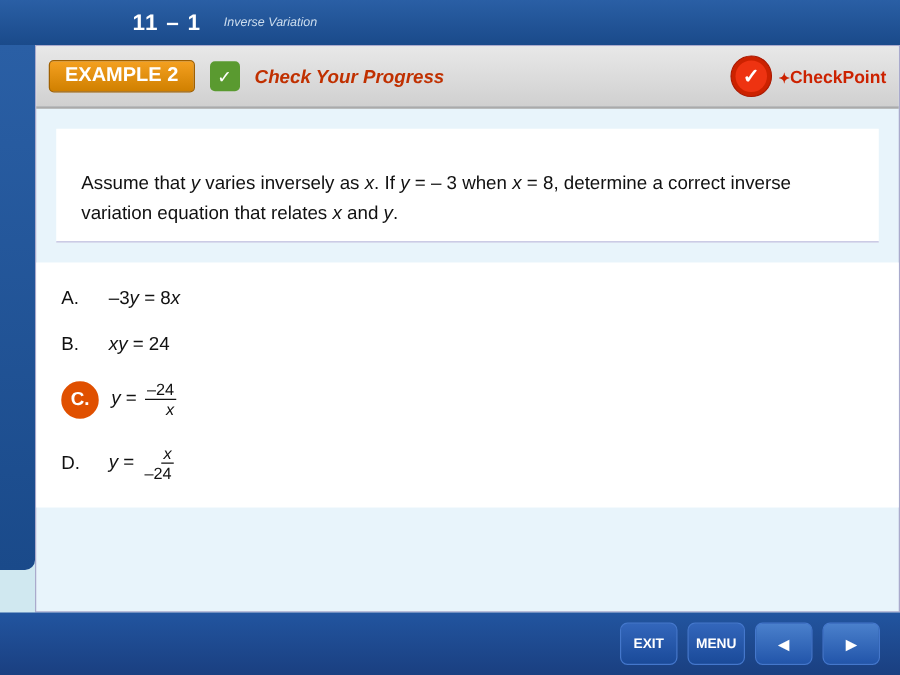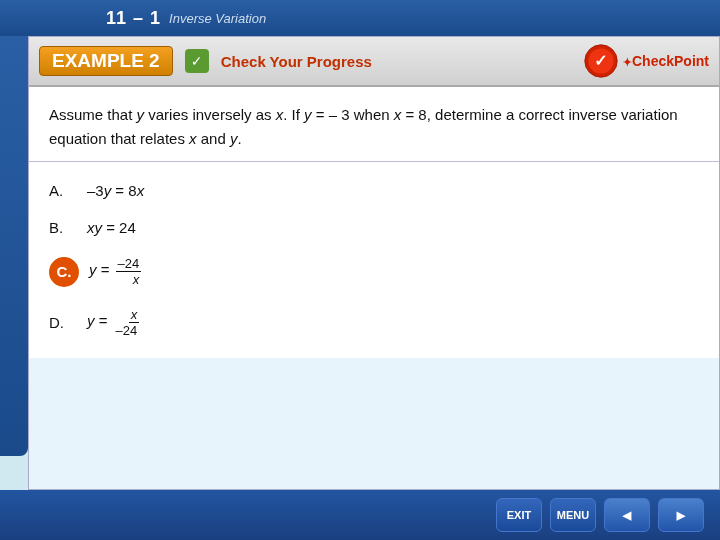--- a/index.html
+++ b/index.html
@@ -25,22 +25,22 @@
     }
     .lesson-label {
       color: #fff;
       font-size: 18px;
       font-weight: bold;
       letter-spacing: 1px;
       margin-left: 46px;
     }
     .lesson-subtitle {
       color: #cde;
-      font-size: 13px;
-      margin-left: 8px;
+      font-size: 10px;
+      margin-left: 18px;
       font-style: italic;
     }
 
     
     .left-tab {
       position: absolute;
       top: 36px;
       left: 0;
       width: 28px;
       height: 420px;
@@ -65,63 +65,64 @@
       align-items: center;
       background: linear-gradient(to bottom, #e8e8e8, #d0d0d0);
       border-bottom: 2px solid #aaa;
       padding: 6px 10px;
       gap: 12px;
     }
     .example-badge {
       background: linear-gradient(to bottom, #f4a020, #d08000);
       color: white;
       font-weight: bold;
-      font-size: 19px;
+      font-size: 16px;
       padding: 3px 12px;
       border-radius: 4px;
       border: 1px solid #a06000;
     }
     .check-icon-box {
       width: 24px;
       height: 24px;
       background: #5a9a30;
       border-radius: 4px;
       display: flex;
       align-items: center;
       justify-content: center;
       color: white;
       font-size: 14px;
     }
     .check-progress-label {
       color: #c03000;
       font-weight: bold;
       font-size: 15px;
+      font-style: italic;
     }
     .checkpoint-logo {
       margin-left: auto;
       display: flex;
       align-items: center;
       gap: 4px;
     }
     .checkpoint-icon {
       width: 36px;
       height: 36px;
     }
     .checkpoint-text {
       color: #cc2200;
       font-weight: bold;
       font-size: 14px;
     }
 
     
     .question-area {
-      padding: 16px 20px 10px 20px;
+      padding: 32px 20px 10px 20px;
       border-bottom: 1px solid #bbd;
       background: white;
-      margin: 0;
+      margin: 16px;
     }
     .question-text {
       font-size: 15px;
       color: #111;
       line-height: 1.6;
     }
 
     
     .choices-area {
       padding: 10px 20px;

